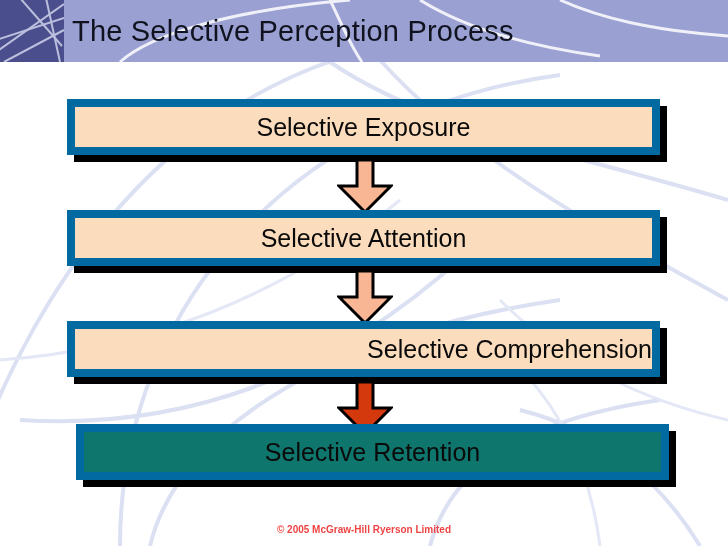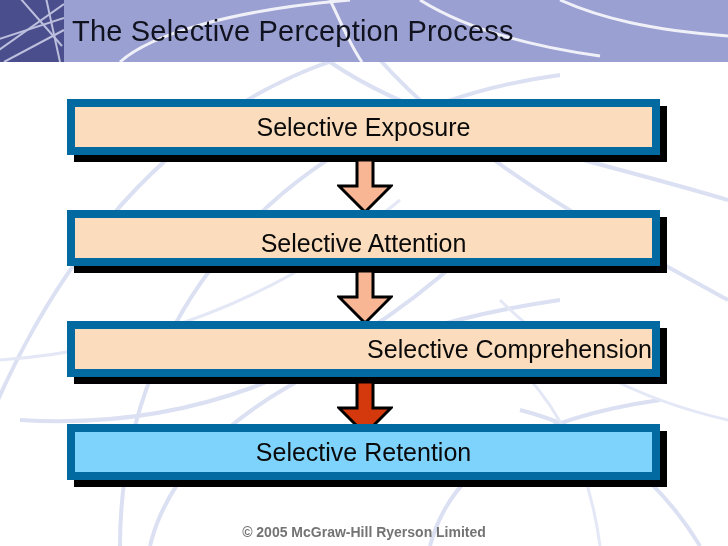--- a/index.html
+++ b/index.html
@@ -82,24 +82,24 @@
     box-shadow: 7px 7px 0 0 #000000;
     text-align: center;
     color: #0a0a0a;
     font-size: 25px;
     z-index: 5;
     display: flex;
     align-items: center;
     justify-content: center;
   }
   .proc-box.peach { background: #fbdcbc; }
-  .proc-box.orange { background: #7dd3fc; }
+  .proc-box.orange { background: #0f766e; margin-left: 9px; }
 
   #box-exposure      { top: 99px;  height: 56px; }
-  #box-attention     { top: 210px; height: 56px; align-items: flex-end; }
+  #box-attention     { top: 210px; height: 56px; }
   #box-comprehension { top: 321px; height: 56px; justify-content: flex-end; }
   #box-retention     { top: 424px; height: 56px; }
 
   .proc-label { display: block; }
 
   
   .flow-arrow {
     position: absolute;
     left: 337px;
     width: 56px;
@@ -110,23 +110,23 @@
   #arrow-2 { top: 271px; }
   #arrow-3 { top: 382px; }
 
   
   #footer-credit {
     position: absolute;
     left: 0;
     top: 524px;
     width: 728px;
     text-align: center;
-    font-size: 14px;
+    font-size: 10px;
     font-weight: bold;
-    color: #737373;
+    color: #ef4444;
     z-index: 5;
     white-space: nowrap;
   }
 </style>
 </head>
 <body>
 
 <div id="slide">
 
   <svg id="bg-arcs" viewBox="0 0 728 546" preserveAspectRatio="none">

